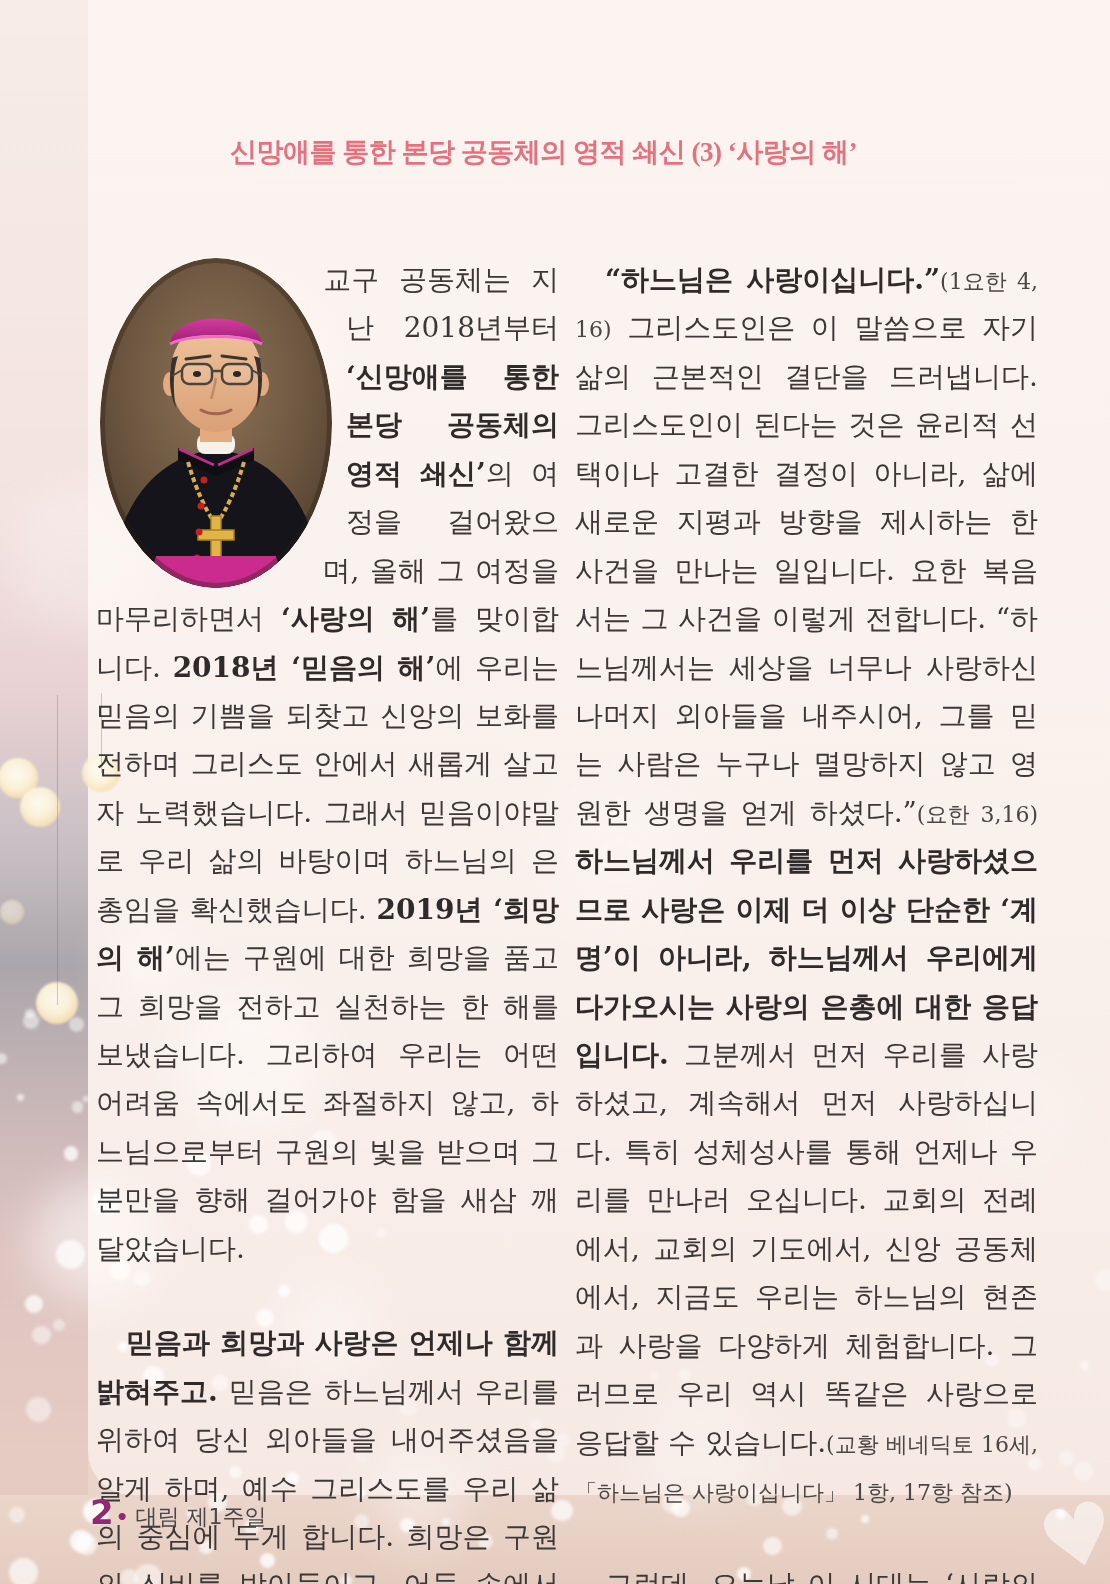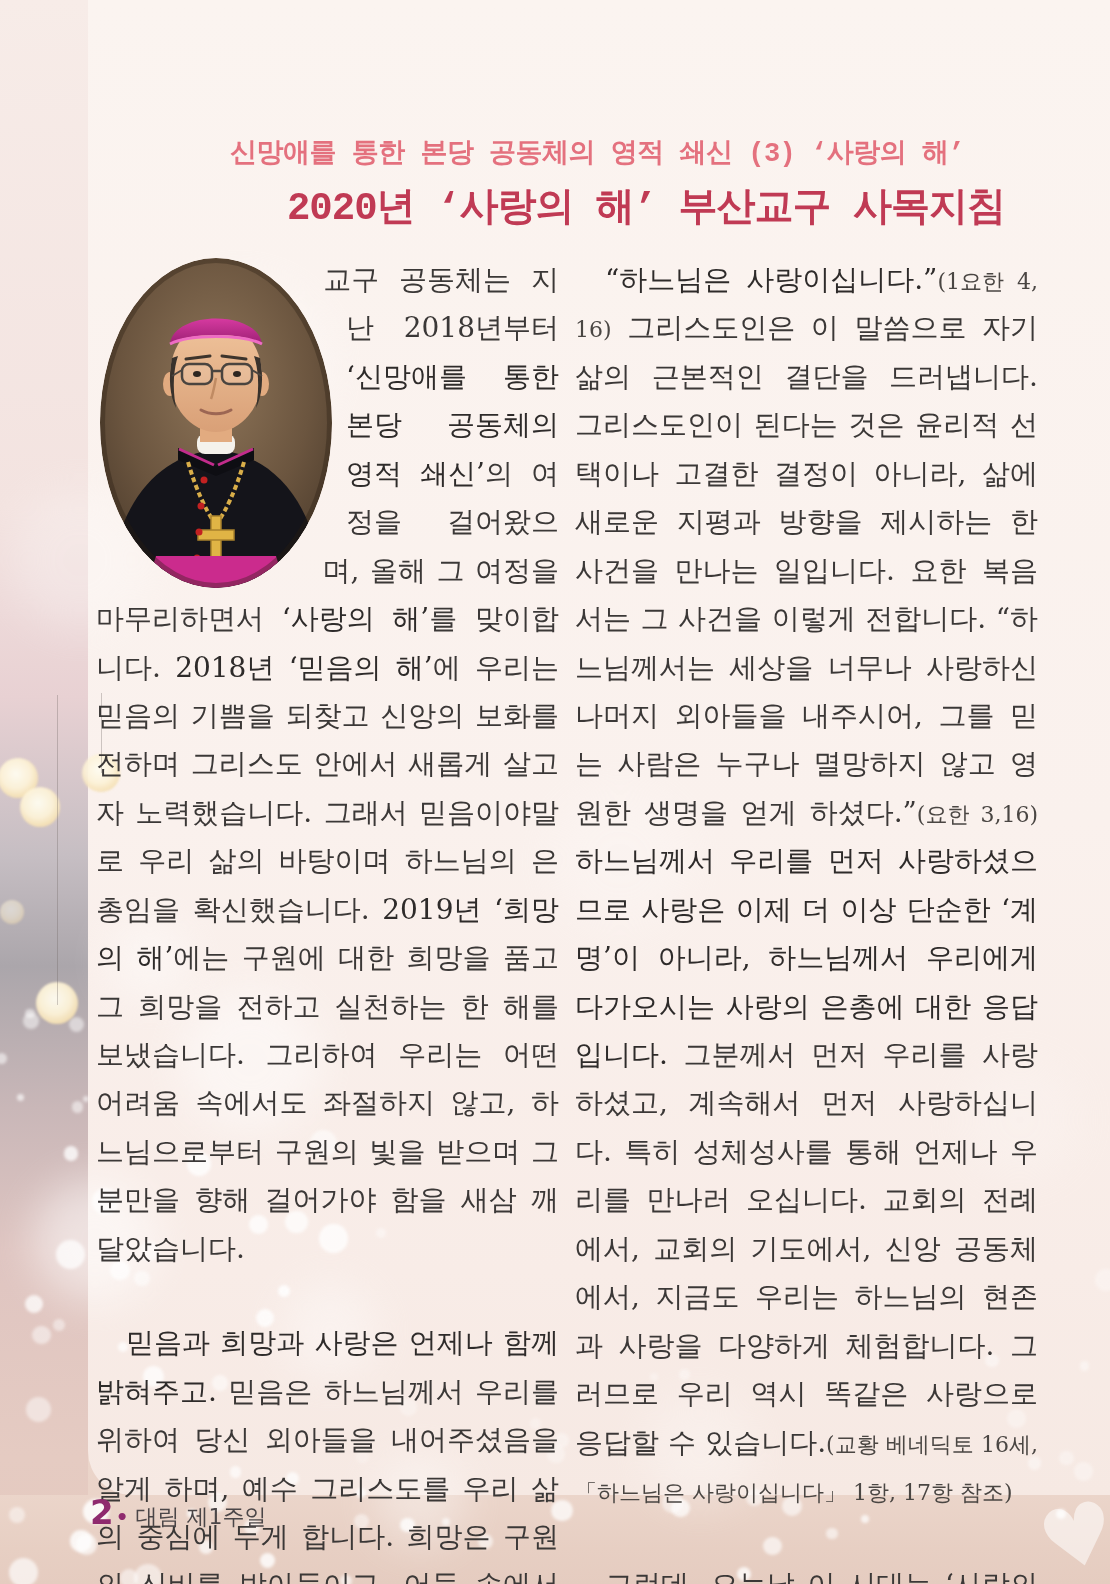--- a/index.html
+++ b/index.html
@@ -18,31 +18,31 @@
     border-bottom-left-radius:44px;}
   
   #bokeh{position:absolute;inset:0;pointer-events:none;}
   .dot{position:absolute;border-radius:50%;background:#fff;filter:blur(1.5px);}
   .blob{position:absolute;border-radius:50%;background:#fff;filter:blur(20px);}
   .gold{position:absolute;border-radius:50%;filter:blur(1px);
     background:radial-gradient(circle at 45% 40%, #fffdf2 0%, #fdf3d8 45%, #f1d7a2 85%, rgba(241,215,162,0) 100%);}
   .string{position:absolute;width:1px;background:rgba(110,100,96,.32);}
   .heart{position:absolute;color:rgba(255,255,255,.55);font-family:"DejaVu Sans",sans-serif;transform:rotate(-14deg);}
   
-  .header{position:absolute;left:96px;top:134px;width:950px;z-index:5;font-family:Liberation Mono, monospace;}
+  .header{position:absolute;left:96px;top:134px;width:950px;z-index:5;font-family:Liberation Serif, serif;}
   .kicker{font-size:27px;font-weight:600;letter-spacing:-.5px;padding-left:134px;}
   .title{font-size:39px;font-weight:800;letter-spacing:-1px;text-align:center;padding-left:150px;margin-top:9px;}
   
   .main{position:absolute;left:96px;top:256px;width:942px;z-index:5;
     display:grid;grid-template-columns:463px 463px;column-gap:16px;}
   .para{margin:0;text-align:justify;word-break:break-all;
     font:28px/1.73 "DejaVu Serif",serif;color:#3b3837;}
   .para.gap{margin-top:46px;}
   .para.indent{text-indent:30px;}
-  .b{font-weight:normal;color:#2e2b2a;margin-top:35px;}
+  .b{font-weight:bold;color:#2e2b2a;margin-top:35px;}
   .sm{font-size:22px;color:#4a4643;}
   
   .photo-wrap{float:left;width:232px;height:330px;margin:2px 14px 6px 4px;
     shape-outside:ellipse(50% 50% at 50% 50%);shape-margin:12px;}
   .photo{width:232px;height:330px;border-radius:50%;overflow:hidden;display:block;}
   
   .footer{position:absolute;left:90px;top:1492px;z-index:6;display:flex;align-items:baseline;
     font-family:"DejaVu Sans",sans-serif;}
   .pagenum{font-size:34px;font-weight:700;}
   .pagedot{font-size:20px;margin:0 7px 0 2px;font-weight:700;}
@@ -144,21 +144,20 @@
       <div class="gold" style="left: 82px; top: 754px; width: 38px; height: 38px; opacity: 0.9;"></div>
       <div class="gold" style="left: 36px; top: 982px; width: 42px; height: 42px; opacity: 0.95;"></div>
       <div class="gold" style="left: 0px; top: 900px; width: 24px; height: 24px; opacity: 0.5;"></div>
       <div class="string" style="left: 57px; top: 695px; height: 310px;"></div>
       <div class="string" style="left: 101px; top: 693px; height: 80px;"></div>
       <div class="heart" style="left: 1040px; top: 1488px; font-size: 84px;">♥</div>
     </div>
 
   <div class="header">
     <div class="kicker" style="color: rgb(228, 113, 126);">신망애를 통한 본당 공동체의 영적 쇄신 (3) ‘사랑의 해’</div>
-    <div class="title" style="color: rgb(192, 58, 84);">2020년 ‘사랑의 해’ 부산교구 사목지침</div>
   </div>
 
   <div class="main">
     <div class="col">
       <div class="photo-wrap">
         <svg class="photo" viewBox="0 0 232 330" xmlns="http://www.w3.org/2000/svg">
           <defs>
             <radialGradient id="pbg" cx="50%" cy="38%" r="75%">
               <stop offset="0%" stop-color="#8d7458"></stop>
               <stop offset="55%" stop-color="#6b553f"></stop>

